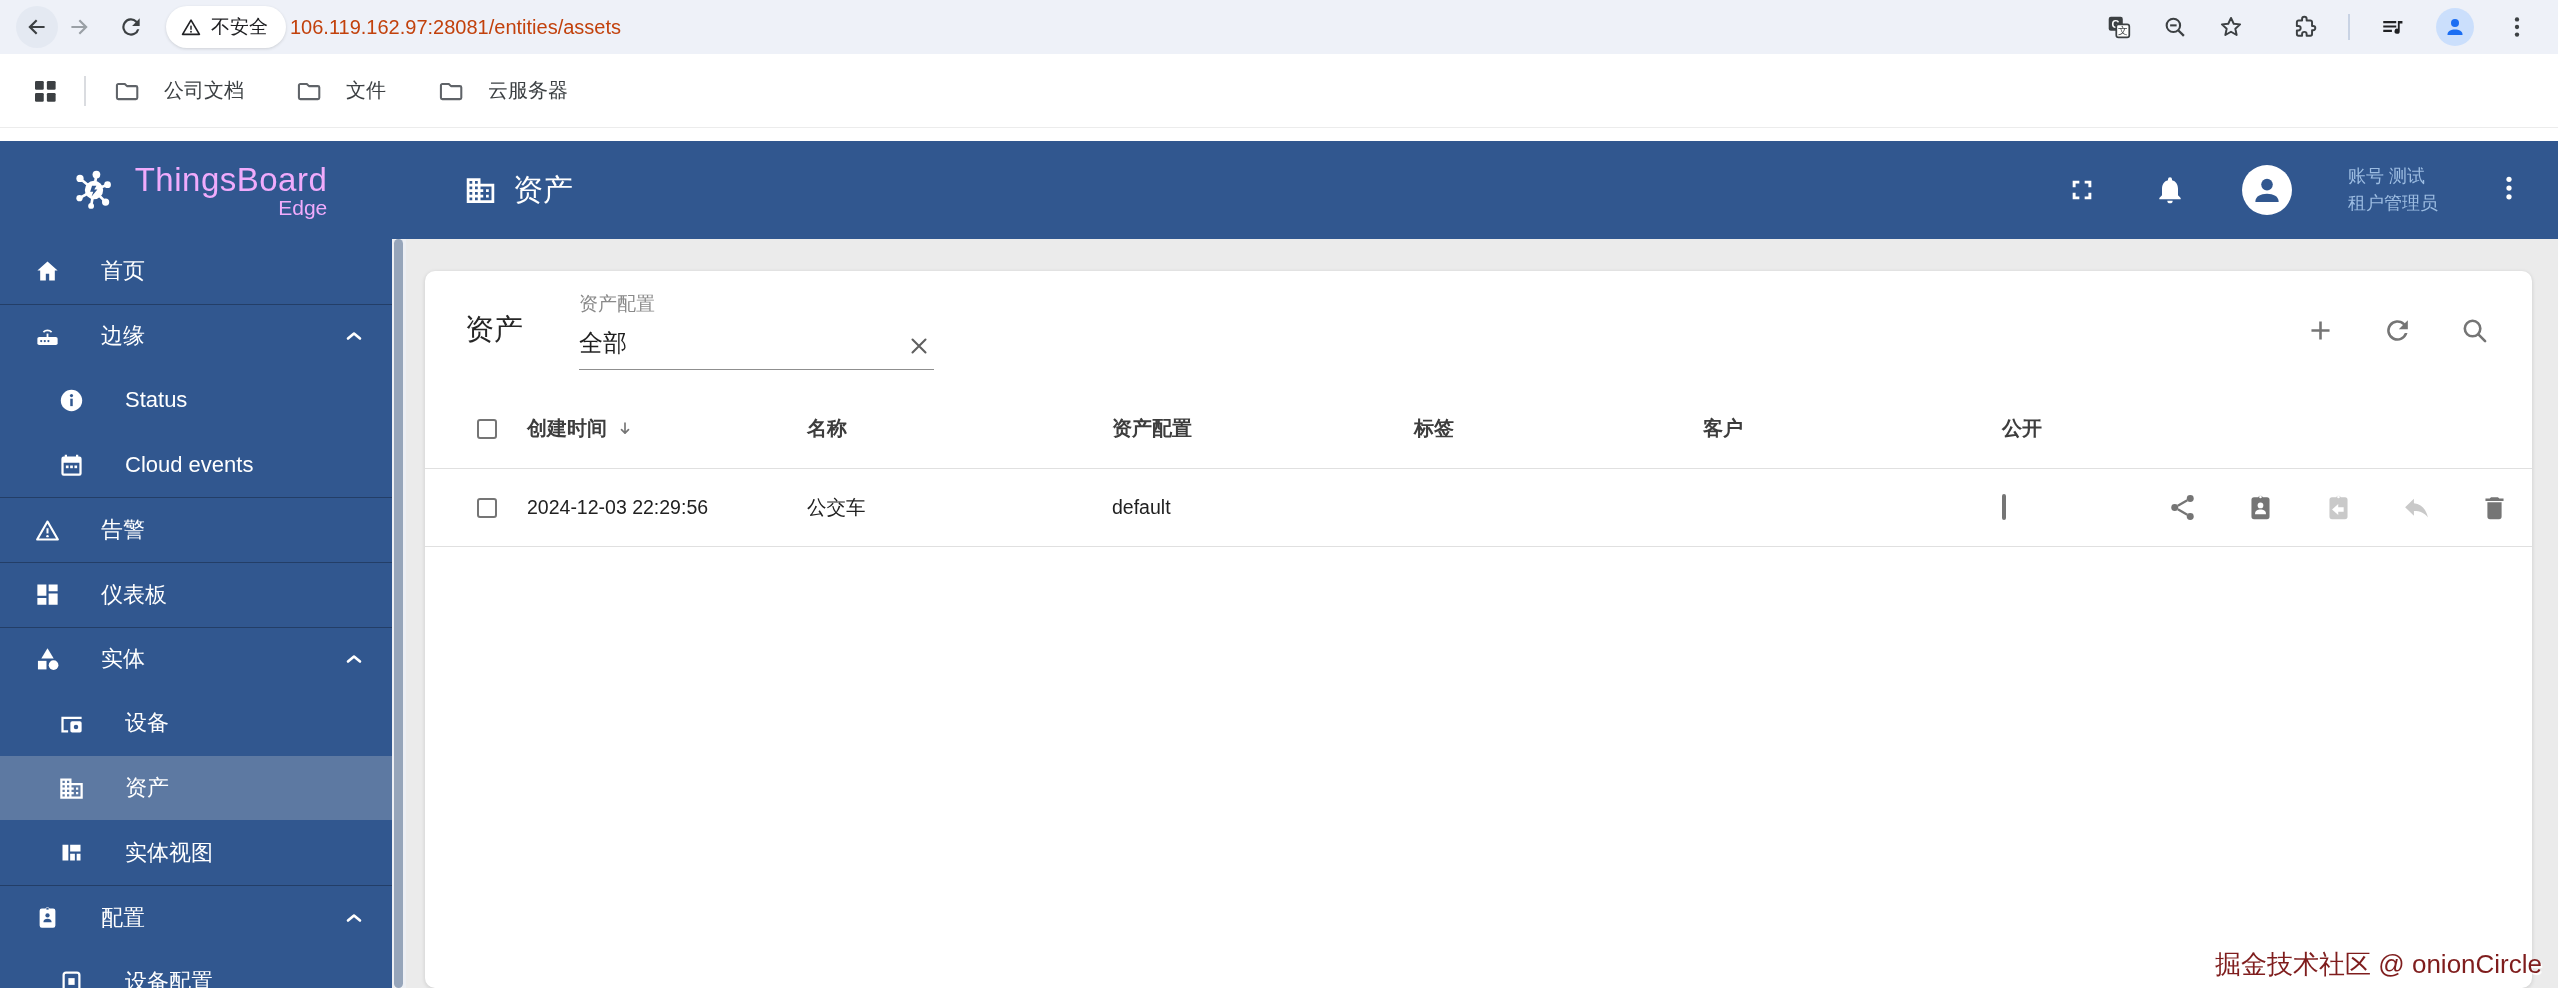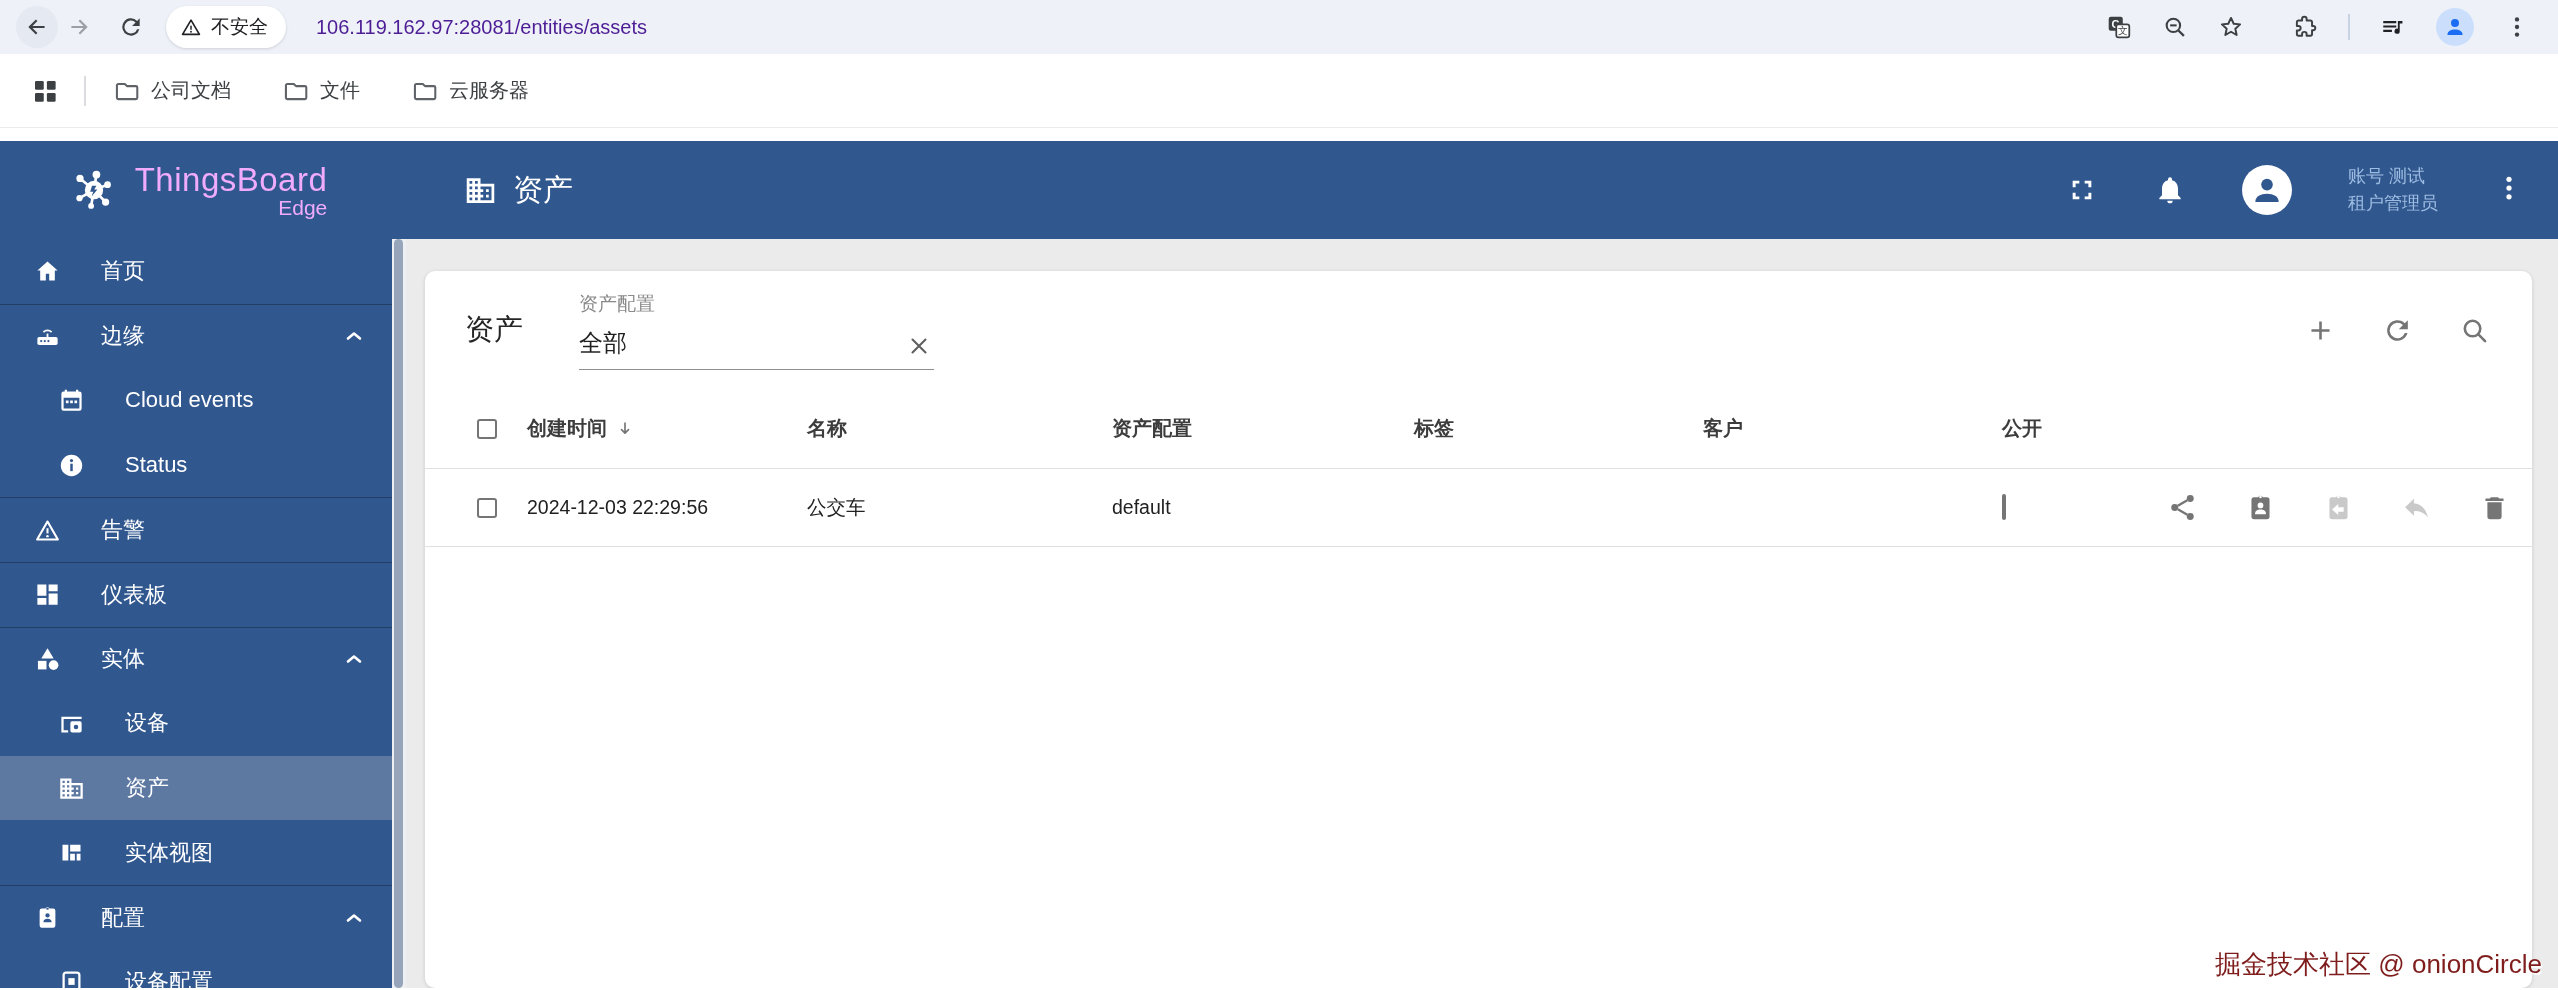--- a/index.html
+++ b/index.html
@@ -8,30 +8,30 @@
 
   
   .browser-toolbar { height:54px; background:#eef1f8; display:flex; align-items:center; padding:0 16px; }
   .nav-btn { width:42px; height:42px; border-radius:50%; display:flex; align-items:center; justify-content:center; flex:0 0 auto; }
   .nav-btn.back { background:#e4e9f2; }
   .nav-btn svg { width:26px; height:26px; }
   .omnibox { display:flex; align-items:center; margin-left:14px; flex:1 1 auto; min-width:0; }
   .sec-chip { background:#fff; border-radius:24px; padding:8px 18px 8px 14px; display:flex; align-items:center; gap:9px; box-shadow:0 1px 3px rgba(60,64,67,.18); }
   .sec-chip svg { width:22px; height:22px; }
   .sec-chip span { font-size:19px; color:#202124; }
-  .url-text { font-size:20px; color:#4c1d95; margin-left:30px; white-space:nowrap; }
+  .url-text { font-size:20px; color:#c2410c; margin-left:4px; white-space:nowrap; }
   .toolbar-right { display:flex; align-items:center; gap:30px; padding-right:12px; }
   .toolbar-right svg { width:26px; height:26px; display:block; }
   .tb-sep { width:2px; height:26px; background:#c9d3e4; }
   .chrome-avatar { width:38px; height:38px; border-radius:50%; background:#cbdffc; display:flex; align-items:center; justify-content:center; }
   .chrome-avatar svg { width:24px; height:24px; }
 
   .bookmarks-bar { height:74px; background:#fff; display:flex; align-items:center; padding:0 30px; border-bottom:1px solid #ececec; }
   .bm-sep { width:2px; height:30px; background:#dadce0; margin:0 28px 0 24px; }
-  .bookmark { display:flex; align-items:center; gap:11px; margin-right:52px; }
+  .bookmark { display:flex; align-items:center; gap:24px; margin-right:52px; }
   .bookmark svg { width:26px; height:26px; }
   .bookmark span { font-size:20px; color:#3c4043; }
   .chrome-gap { height:13px; background:#fff; }
 
   
   :root { --blue:#31578f; --blue-active:#5d79a2; --sep:rgba(0,0,0,.28); }
   .app { height:847px; display:flex; flex-direction:column; }
   .app-header { height:98px; background:var(--blue); display:flex; align-items:center; flex:0 0 auto; }
   .brand { width:392px; flex:0 0 auto; display:flex; align-items:center; justify-content:center; gap:12px; }
   .brand svg { width:58px; height:58px; }
@@ -262,34 +262,34 @@
             <circle cx="9.6" cy="16" r="1" fill="#31578f"></circle>
             <circle cx="12.8" cy="16" r="1" fill="#31578f"></circle>
           </svg>
         <span>边缘</span>
         <svg class="chev" viewBox="0 0 24 24">
             <path d="M6 14.5l6-5 6 5" fill="none" stroke="#fff" stroke-width="2.6" stroke-linecap="round" stroke-linejoin="round"></path>
           </svg>
       </div>
       <div class="menu-item sub">
         <svg class="micon" viewBox="0 0 24 24">
+            <circle cx="12" cy="12" r="9.5" fill="#fff"></circle>
+            <rect x="10.9" y="10.4" width="2.2" height="6.6" fill="#31578f"></rect>
+            <circle cx="12" cy="7.6" r="1.4" fill="#31578f"></circle>
+          </svg>
+        <span>Status</span>
+      </div>
+      <div class="menu-item sub">
+        <svg class="micon" viewBox="0 0 24 24">
             <path d="M19 4h-1V2.5h-2V4H8V2.5H6V4H5a2 2 0 0 0-2 2v13a2 2 0 0 0 2 2h14a2 2 0 0 0 2-2V6a2 2 0 0 0-2-2zm0 15H5V9.5h14V19z" fill="#fff"></path>
             <rect x="7" y="12" width="2.4" height="2.4" fill="#fff"></rect>
             <rect x="10.8" y="12" width="2.4" height="2.4" fill="#fff"></rect>
             <rect x="14.6" y="12" width="2.4" height="2.4" fill="#fff"></rect>
           </svg>
         <span>Cloud events</span>
-      </div>
-      <div class="menu-item sub">
-        <svg class="micon" viewBox="0 0 24 24">
-            <circle cx="12" cy="12" r="9.5" fill="#fff"></circle>
-            <rect x="10.9" y="10.4" width="2.2" height="6.6" fill="#31578f"></rect>
-            <circle cx="12" cy="7.6" r="1.4" fill="#31578f"></circle>
-          </svg>
-        <span>Status</span>
       </div>
       <div class="menu-item sep">
         <svg class="micon" viewBox="0 0 24 24">
             <path d="M12 4L2.8 20h18.4L12 4z" fill="none" stroke="#fff" stroke-width="1.9" stroke-linejoin="round"></path>
             <rect x="11.1" y="10" width="1.8" height="4.6" fill="#fff"></rect>
             <circle cx="12" cy="17" r="1.1" fill="#fff"></circle>
           </svg>
         <span>告警</span>
       </div>
       <div class="menu-item sep">

